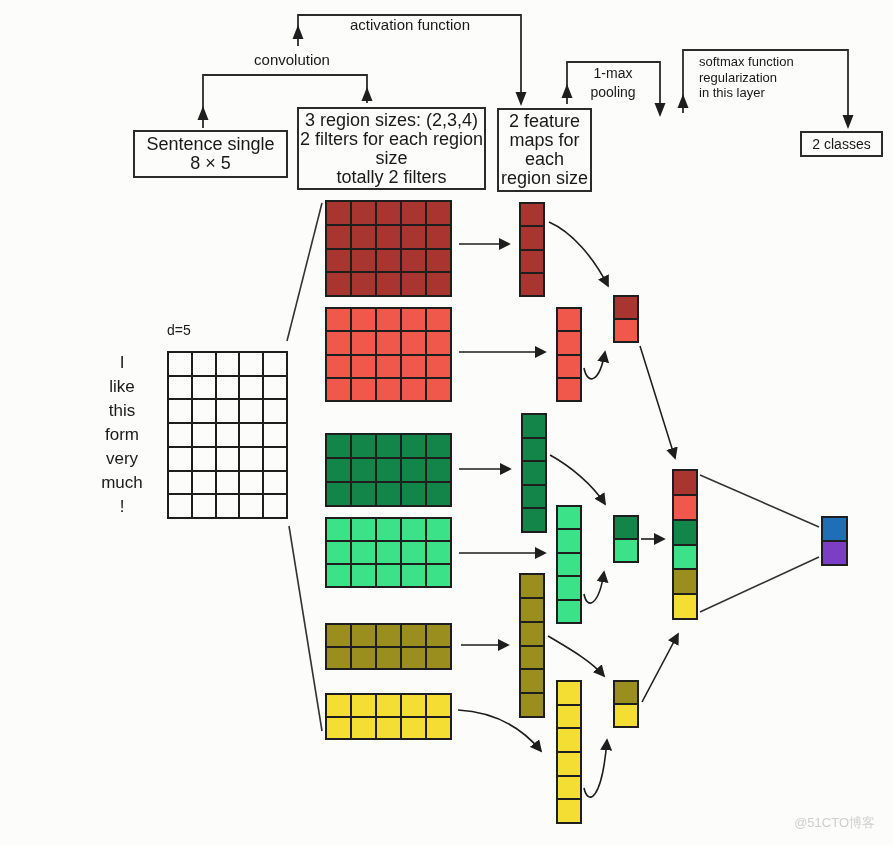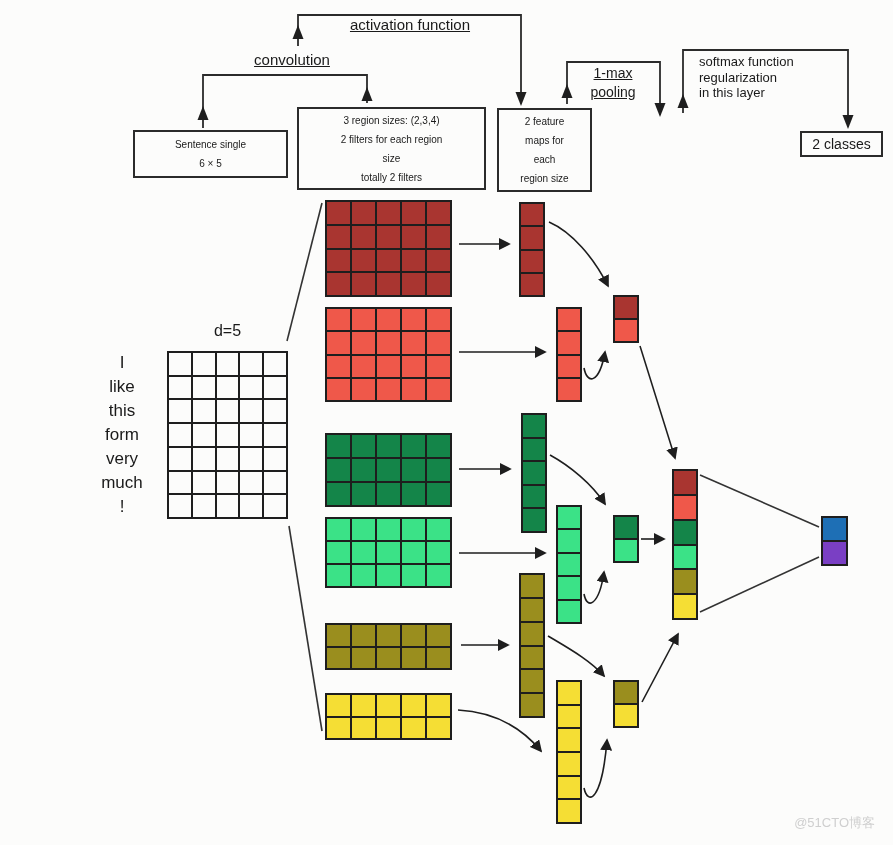--- a/index.html
+++ b/index.html
@@ -3,34 +3,34 @@
 <meta charset="utf-8">
 <style>
   html,body{margin:0;padding:0;background:#fff;}
   #stage{position:relative;width:893px;height:845px;background:#FCFCFB;overflow:hidden;
          font-family:"Liberation Sans", sans-serif;color:#1a1a1a;}
   #arrows{position:absolute;left:0;top:0;}
   .lblbox{position:absolute;box-sizing:border-box;border:2px solid #2b2b2b;background:#FCFCFB;
           display:flex;flex-direction:column;align-items:center;justify-content:center;
           text-align:center;}
   .lblbox span{display:block;}
-  .floatlbl{position:absolute;text-align:center;text-decoration:underline;}
+  .floatlbl{position:absolute;text-align:center;}
   .gridbox{position:absolute;box-sizing:border-box;display:grid;gap:2px;padding:2px;background:#1e1e1e;}
   .gridbox div{min-width:0;min-height:0;}
   #words{position:absolute;left:88px;top:351px;width:68px;text-align:center;
          font-size:17px;line-height:24px;}
-  #dim-label{position:absolute;left:167px;top:322px;width:121px;text-align:center;font-size:16px;}
+  #dim-label{position:absolute;left:167px;top:322px;width:121px;text-align:left;font-size:14px;}
   #softmax-label{position:absolute;left:699px;top:54px;width:160px;text-align:left;
                  font-size:13px;line-height:15.5px;}
   #pooling-label{position:absolute;left:572px;top:64px;width:82px;text-align:center;
                  font-size:14px;line-height:19px;}
   #activation-label{position:absolute;left:320px;top:16px;width:180px;text-align:center;font-size:15px;}
   #convolution-label{position:absolute;left:222px;top:51px;width:140px;text-align:center;font-size:15px;}
   #watermark{position:absolute;right:18px;top:814px;color:#cfcfcf;font-size:13px;}
-  .fs13{font-size:10px;line-height:19px;}
+  .fs13{font-size:18px;line-height:19px;}
   .fs12{font-size:12.5px;line-height:18.5px;}
 </style>
 </head>
 <body>
 
 <div id="stage">
 
   <svg id="arrows" width="893" height="845" viewBox="0 0 893 845">
     <defs>
       <marker id="ah" viewBox="0 0 10 10" refX="8.5" refY="5" markerWidth="7.5" markerHeight="7.5" orient="auto-start-reverse">
@@ -104,21 +104,21 @@
     <span>pooling</span>
   </div>
   <div id="softmax-label">
     <span style="display:block">softmax function</span>
     <span style="display:block">regularization</span>
     <span style="display:block">in this layer</span>
   </div>
 
   <div class="lblbox fs13" style="left:133px;top:130px;width:155px;height:48px;">
     <span>Sentence single</span>
-    <span>6 × 5</span>
+    <span>8 × 5</span>
   </div>
 
   <div class="lblbox fs13" style="left:297px;top:107px;width:189px;height:83px;">
     <span>3 region sizes: (2,3,4)</span>
     <span>2 filters for each region</span>
     <span>size</span>
     <span>totally 2 filters</span>
   </div>
 
   <div class="lblbox fs13" style="left:497px;top:108px;width:95px;height:84px;">

